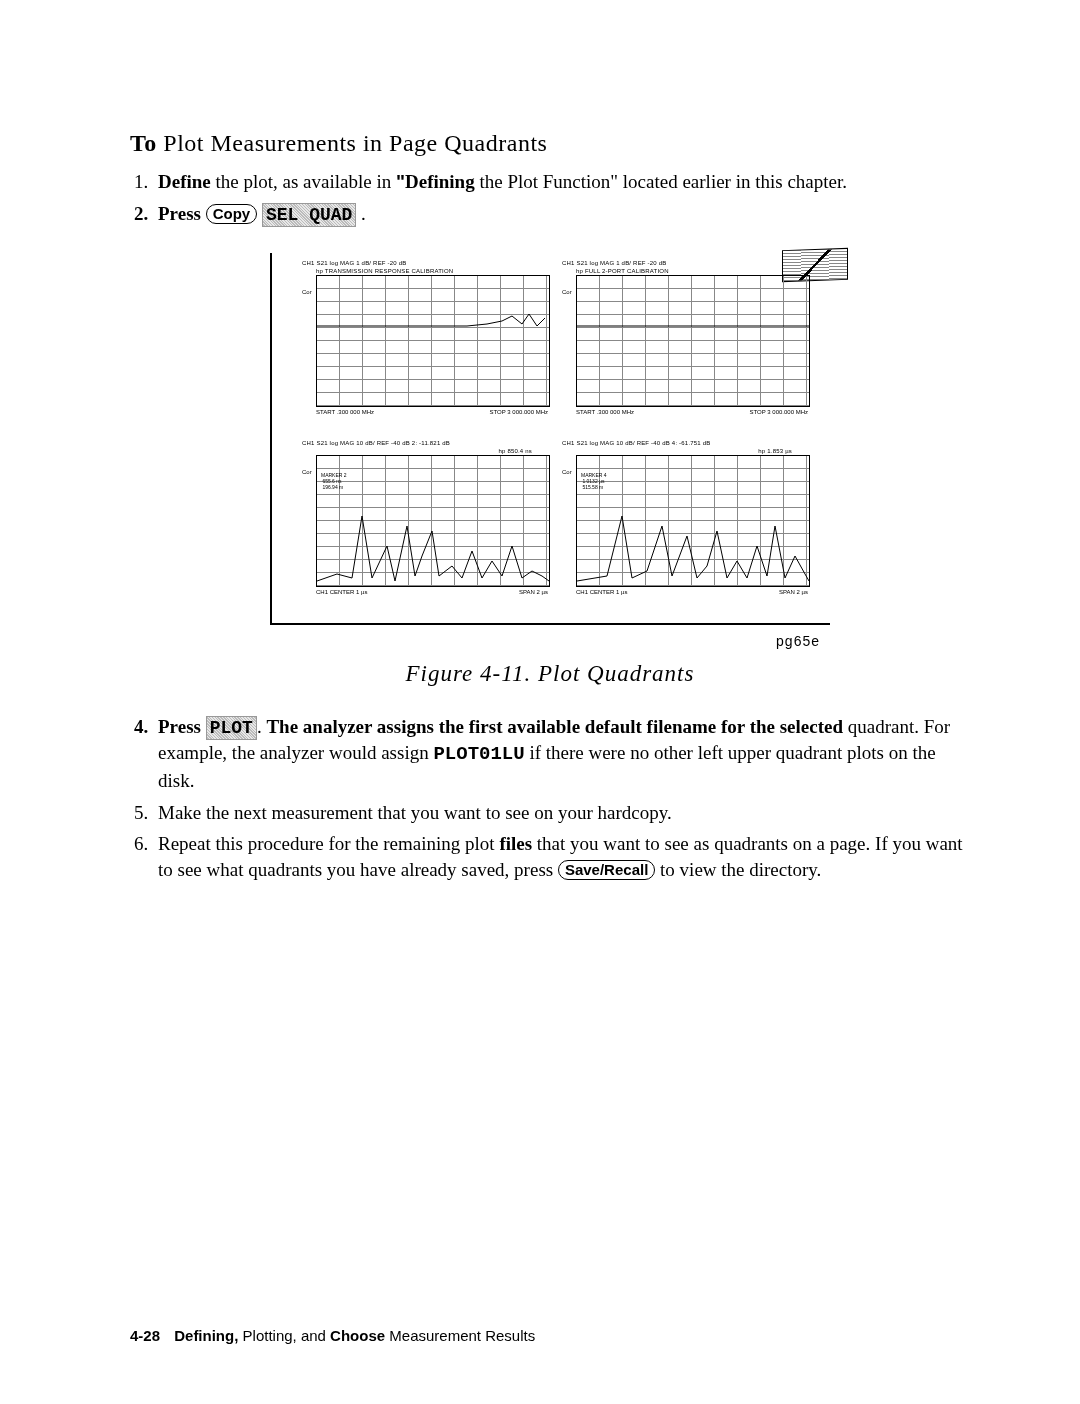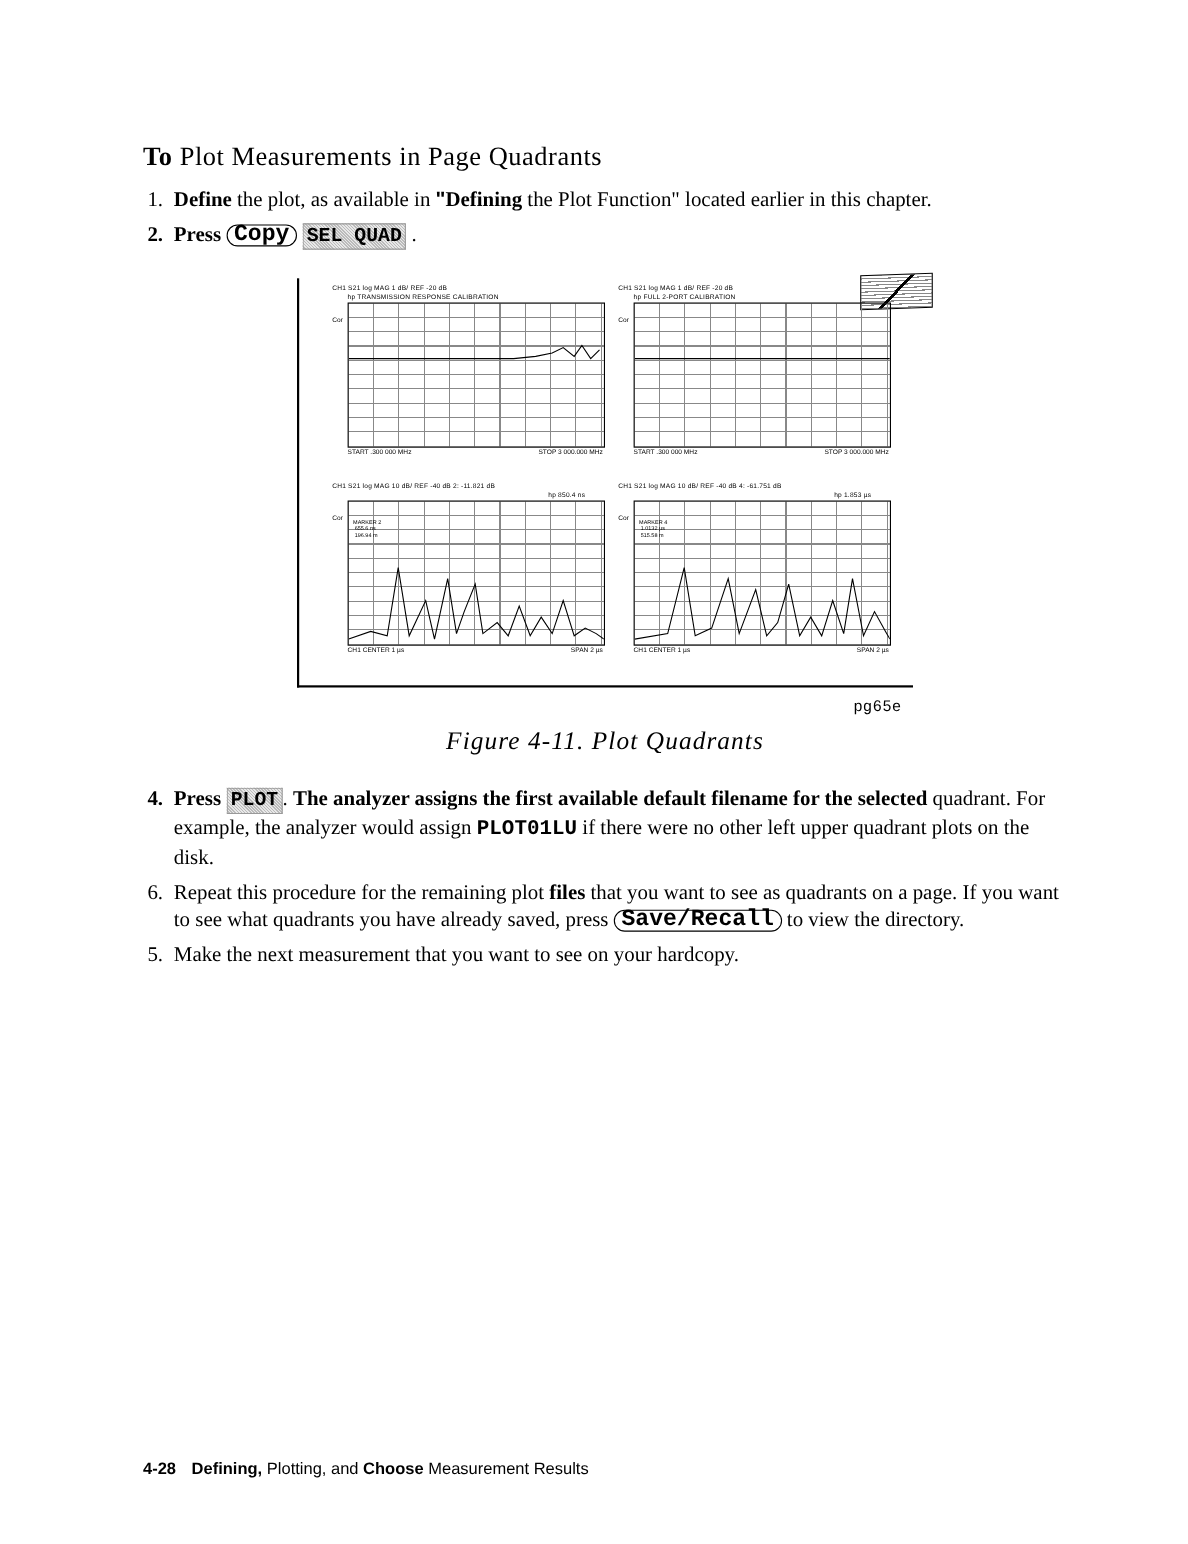--- a/index.html
+++ b/index.html
@@ -44,23 +44,23 @@
     position: absolute;
     left: 4px;
     top: 0;
   }
   ol.steps > li.boldnum::before { font-weight: 700; }
   .key {
     display: inline-block;
     border: 1.5px solid #000;
     border-radius: 10px;
     padding: 0 6px;
-    font-family: Liberation Mono, monospace;
+    font-family: Liberation Sans, sans-serif;
     font-weight: 700;
-    font-size: 21px;
+    font-size: 15px;
     line-height: 18px;
     vertical-align: 1px;
   }
   .softkey {
     display: inline-block;
     font-family: "Courier New", monospace;
     font-weight: 700;
     font-size: 18px;
     background: repeating-linear-gradient(45deg,#bbb,#bbb 1px,#e8e8e8 1px,#e8e8e8 2px);
     padding: 0 4px;
@@ -264,25 +264,25 @@
 
     </div>
     <div class="fig-code">pg65e</div>
     <div class="fig-caption">Figure 4-11. Plot Quadrants</div>
   </div>
 
   <ol class="steps" style="margin-top:27px">
     <li data-num="4" class="boldnum">
       <b>Press </b><span class="softkey">PLOT</span><span>. </span><b>The analyzer assigns the first available default filename for the selected</b><span> quadrant. For example, the analyzer would assign </span><span class="mono">PLOT01LU</span><span> if there were no other left upper quadrant plots on the disk.</span>
     </li>
+    <li data-num="5">
+      <span>Make the next measurement that you want to see on your hardcopy.</span>
+    </li>
     <li data-num="6">
       <span>Repeat this procedure for the remaining plot </span><b>files</b><span> that you want to see as quadrants on a page. If you want to see what quadrants you have already saved, press </span><span class="key">Save/Recall</span><span> to view the directory.</span>
-    </li>
-    <li data-num="5">
-      <span>Make the next measurement that you want to see on your hardcopy.</span>
     </li>
   </ol>
 
   <div class="footer">
     <span class="pg">4-28</span>
     <span class="t1">Defining,</span><span> Plotting, and </span><span class="t1">Choose</span><span> Measurement Results</span>
   </div>
 
 </div>
 

